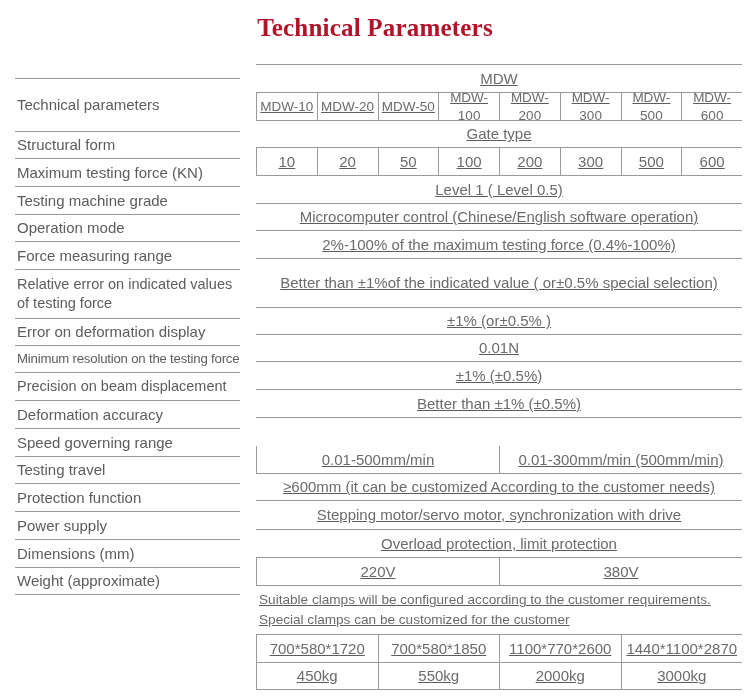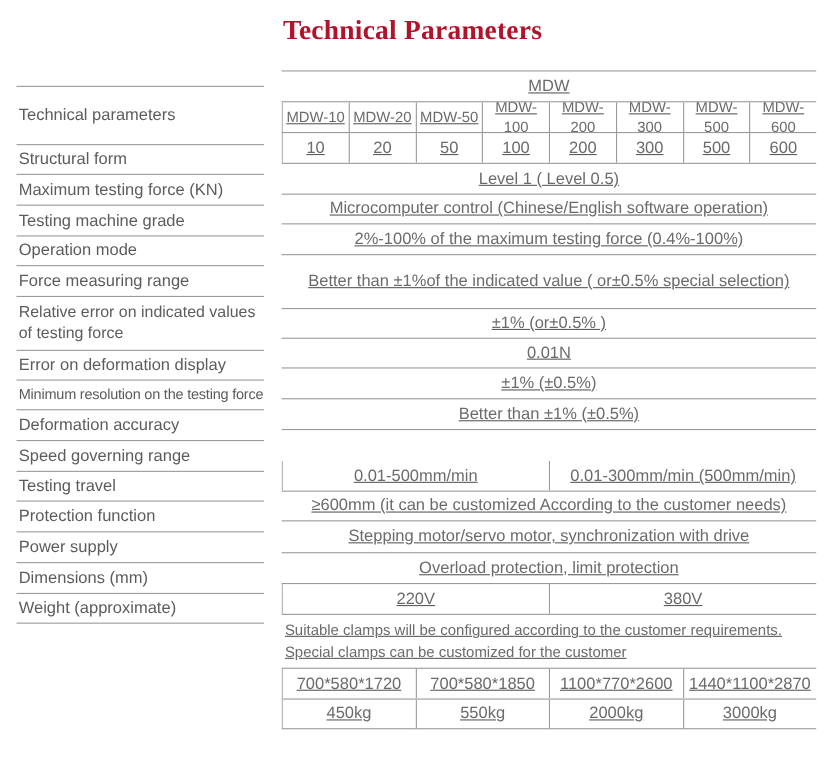--- a/index.html
+++ b/index.html
@@ -39,20 +39,21 @@
 <div class="left-col">
     <div class="row label-row" style="height: 53px;">Technical parameters</div>
     <div class="row label-row" style="height: 27px;">Structural form</div>
     <div class="row label-row" style="height: 28px;">Maximum testing force (KN)</div>
     <div class="row label-row" style="height: 28px;">Testing machine grade</div>
     <div class="row label-row" style="height: 27px;">Operation mode</div>
     <div class="row label-row" style="height: 28px;">Force measuring range</div>
     <div class="row label-row md" style="height: 49px;">Relative error on indicated values of testing force</div>
     <div class="row label-row" style="height: 27px;">Error on deformation display</div>
     <div class="row label-row xs" style="height: 27px;">Minimum resolution on the testing force</div>
+    <div class="row label-row md" style="height: 28px;">Precision on beam displacement</div>
     <div class="row label-row" style="height: 28px;">Deformation accuracy</div>
     <div class="row label-row" style="height: 28px;">Speed governing range</div>
     <div class="row label-row" style="height: 27px;">Testing travel</div>
     <div class="row label-row" style="height: 28px;">Protection function</div>
     <div class="row label-row" style="height: 28px;">Power supply</div>
     <div class="row label-row" style="height: 28px;">Dimensions (mm)</div>
     <div class="row label-row" style="height: 27px;">Weight (approximate)</div>
   </div>
 <div class="right-col">
     <div class="row value-row" style="height: 28px;">
@@ -60,20 +61,23 @@
     </div>
     <div class="row value-row grid sm" style="height: 28px;">
       <div class="cell" style="width: 12.5%;">MDW-10</div>
       <div class="cell" style="width: 12.5%;">MDW-20</div>
       <div class="cell" style="width: 12.5%;">MDW-50</div>
       <div class="cell" style="width: 12.5%;">MDW-100</div>
       <div class="cell" style="width: 12.5%;">MDW-200</div>
       <div class="cell" style="width: 12.5%;">MDW-300</div>
       <div class="cell" style="width: 12.5%;">MDW-500</div>
       <div class="cell" style="width: 12.5%;">MDW-600</div>
+    </div>
+    <div class="row value-row" style="height: 27px;">
+      <div class="cell" style="width: 100%;">Gate type</div>
     </div>
     <div class="row value-row grid" style="height: 28px;">
       <div class="cell" style="width: 12.5%;">10</div>
       <div class="cell" style="width: 12.5%;">20</div>
       <div class="cell" style="width: 12.5%;">50</div>
       <div class="cell" style="width: 12.5%;">100</div>
       <div class="cell" style="width: 12.5%;">200</div>
       <div class="cell" style="width: 12.5%;">300</div>
       <div class="cell" style="width: 12.5%;">500</div>
       <div class="cell" style="width: 12.5%;">600</div>

